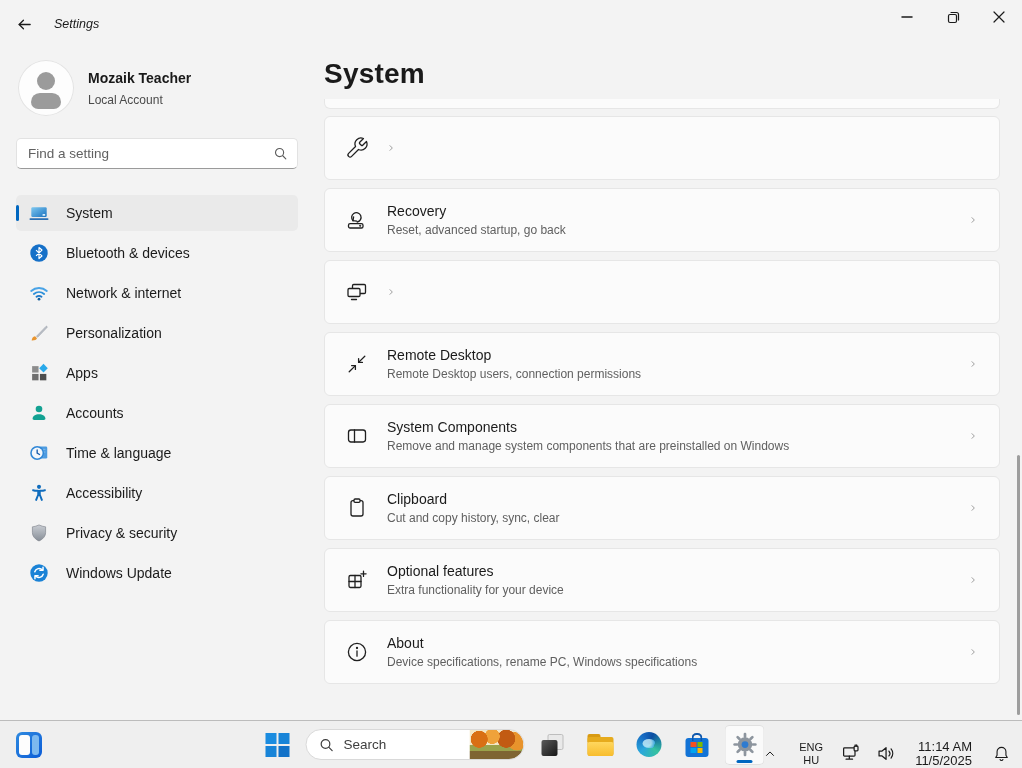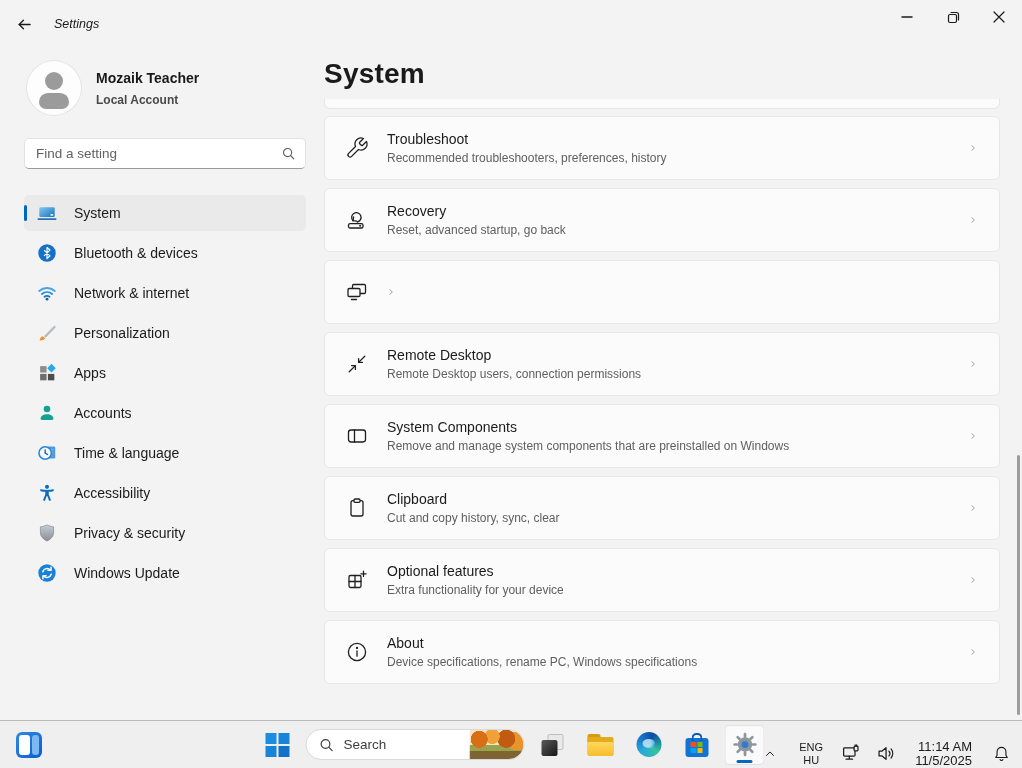--- a/index.html
+++ b/index.html
@@ -10,27 +10,27 @@
   .app-window { position:absolute; inset:0 0 48px 0; background:#f3f3f3; }
   .titlebar { position:absolute; top:0; left:0; right:0; height:48px; }
   .back-btn { position:absolute; left:8px; top:10px; width:32px; height:28px; border-radius:4px;
               display:flex; align-items:center; justify-content:center; cursor:pointer; }
   .tb-title { position:absolute; left:54px; top:17px; font-size:12.5px; color:#1b1b1b;font-style:italic; }
   .win-controls { position:absolute; right:0; top:0; display:flex; }
   .win-btn { width:46px; height:34px; display:flex; align-items:center; justify-content:center; cursor:pointer; }
   .win-btn svg { stroke:#1b1b1b; }
 
   
-  .sidebar { position:absolute; top:48px; left:8px; width:314px; bottom:0; padding:0 16px; }
+  .sidebar { position:absolute; top:48px; left:0; width:314px; bottom:0; padding:0 16px; }
   .profile { display:flex; align-items:center; gap:14px; margin:12px 0 22px 2px; cursor:pointer; }
   .avatar { width:56px; height:56px; border-radius:50%; background:#fdfdfd; box-shadow:0 0 0 1px #e3e3e3 inset; position:relative; overflow:hidden; }
   .avatar .head { position:absolute; left:50%; top:12px; transform:translateX(-50%); width:18px; height:18px; border-radius:50%; background:#9b9b9b; }
   .avatar .body { position:absolute; left:50%; top:33px; transform:translateX(-50%); width:30px; height:16px; border-radius:10px 10px 8px 8px; background:#9b9b9b; }
   .profile-name { font-size:14px; font-weight:bold; color:#191919; }
-  .profile-type { font-size:12px; color:#4a4a4a; margin-top:7px;font-weight:bold; }
+  .profile-type { font-size:12px; color:#4a4a4a; margin-top:7px; }
 
   .find-box { position:relative; margin:4px 0 26px 0; }
   .find-box input { width:282px; height:31px; border:1px solid #e2e2e2; border-bottom:1px solid #9a9a9a;
     border-radius:5px; background:#ffffff; padding:0 30px 0 11px; font-size:13.5px; color:#1b1b1b;
     font-family:"Liberation Sans", sans-serif; outline:none; }
   .find-box input::placeholder { color:#616161; opacity:1; }
   .find-box .mag { position:absolute; right:10px; top:8px; }
 
   .nav { display:flex; flex-direction:column; gap:4px; }
   .nav-item { position:relative; height:36px; display:flex; align-items:center; gap:16px;
@@ -306,24 +306,20 @@
   <div class="content">
     <h1 class="page-title">System</h1>
 
     <div class="cards">
       <div class="card-partial"></div>
 
       <div class="card">
         <svg class="card-ico ln" viewBox="0 0 24 24" style="stroke-width:1.3">
             <path d="M14.7 6.3a1 1 0 0 0 0 1.4l1.6 1.6a1 1 0 0 0 1.4 0l3.77-3.77a6 6 0 0 1-7.94 7.94l-6.91 6.91a2.12 2.12 0 0 1-3-3l6.91-6.91a6 6 0 0 1 7.94-7.94l-3.76 3.76z"></path>
           </svg>
-        <div class="card-text">
-          <div class="card-title">Troubleshoot</div>
-          <div class="card-desc">Recommended troubleshooters, preferences, history</div>
-        </div>
         <svg class="card-chevron ln" width="14" height="14" viewBox="0 0 24 24" style="stroke-width:1.8">
             <path d="m9 5 7 7-7 7"></path>
           </svg>
       </div>
 
       <div class="card">
         <svg class="card-ico ln" viewBox="0 0 24 24" style="stroke-width:1.3">
             <path d="M8 12.7a4.7 4.7 0 1 1 4.3 1.3"></path>
             <path d="M8.6 8.9 8 12.7l3.7.5"></path>
             <rect x="3.5" y="15.6" width="14.5" height="4.4" rx="1.6"></rect>

